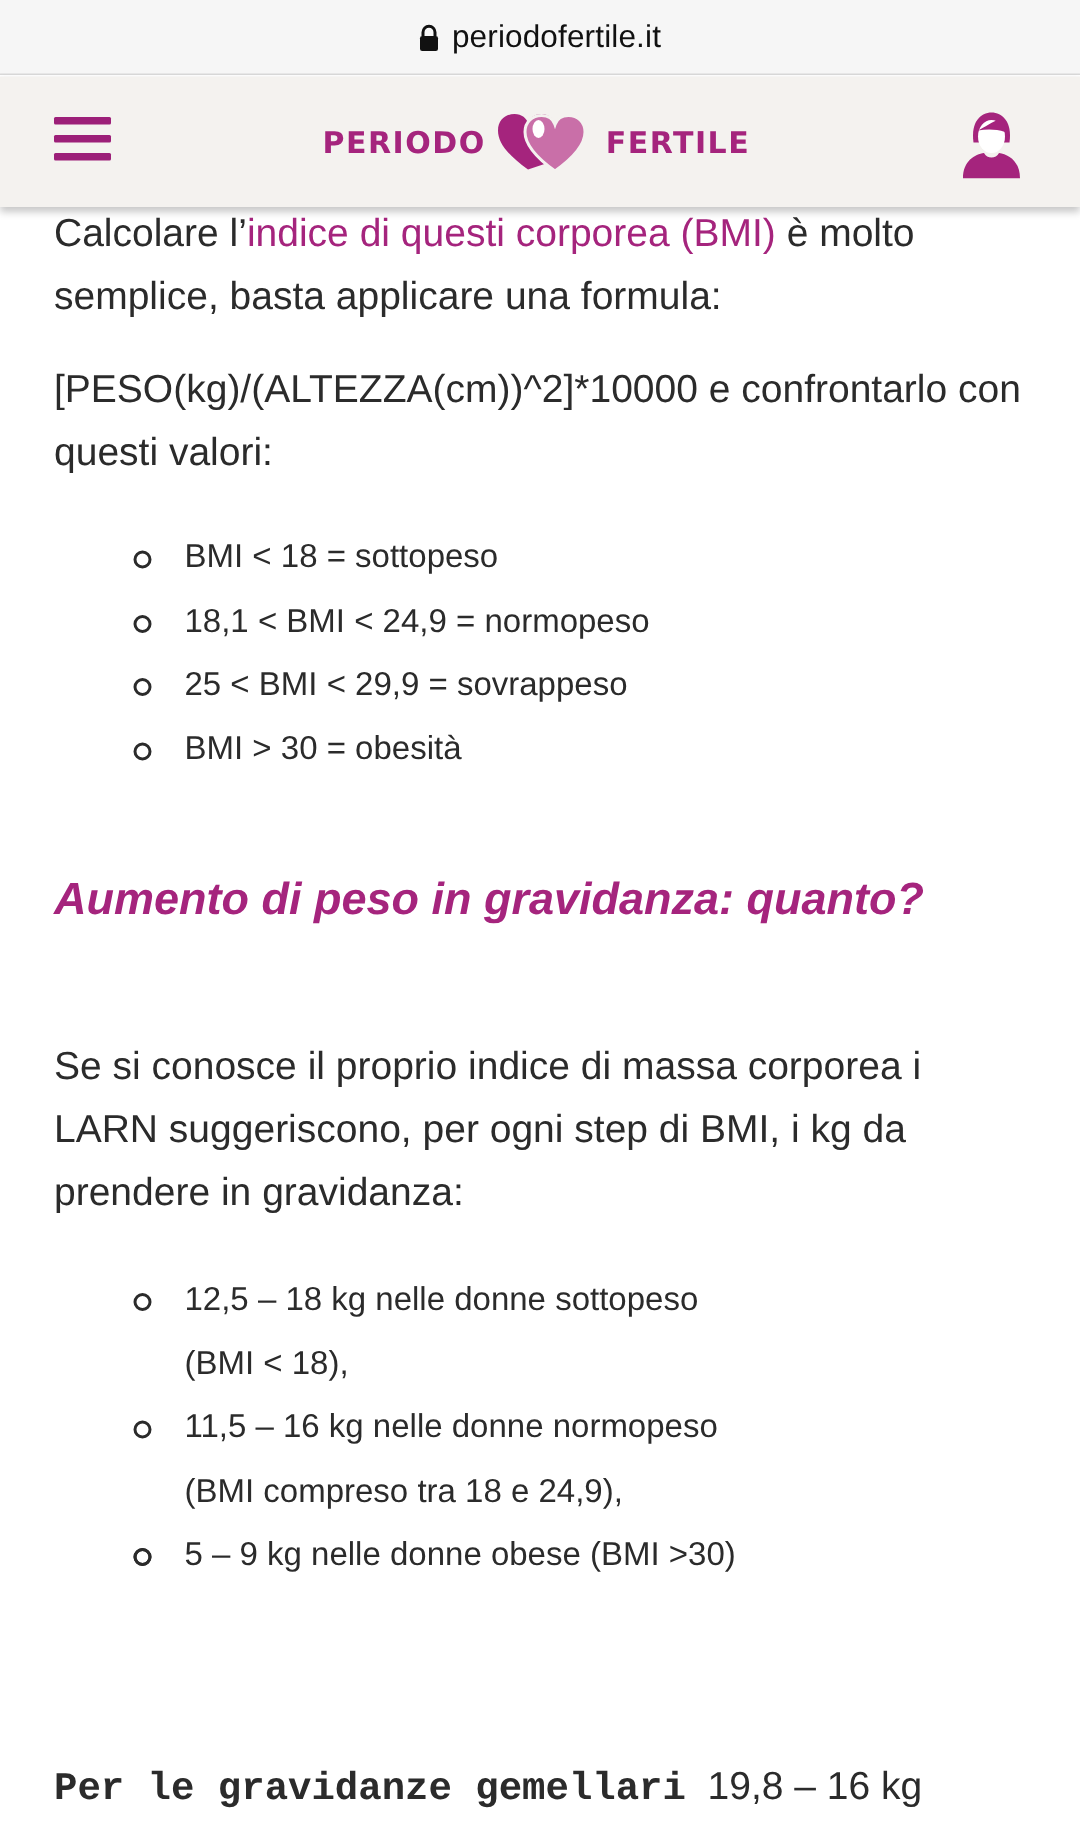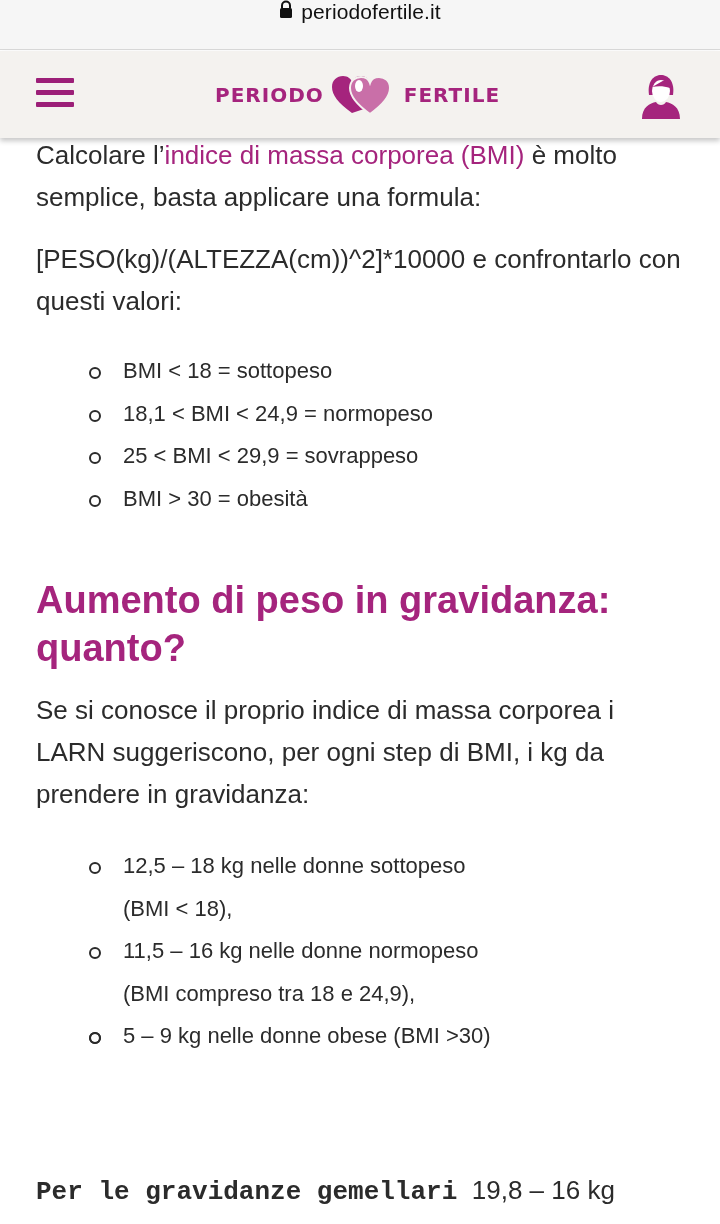--- a/index.html
+++ b/index.html
@@ -1,21 +1,21 @@
 <!DOCTYPE html>
 <html><head>
   <meta charset="utf-8">
   <style>
     * { margin: 0; padding: 0; box-sizing: border-box; }
     html, body { width: 720px; height: 1224px; overflow: hidden; background: #ffffff; }
     body { font-family: "Liberation Sans", "DejaVu Sans", sans-serif; color: #2b2b2b; position: relative; }
 
     .urlbar {
       position: absolute; top: 0; left: 0; width: 720px; height: 50px;
-      background: #f6f6f6; display: flex; align-items: flex-start; justify-content: center;
+      background: #f6f6f6; display: flex; align-items: center; justify-content: center;
       border-bottom: 1px solid #d9d9d9;
     }
     .urlbar .lock { width: 14px; height: 18px; margin-right: 8px; display: inline-block; }
     .urlbar .url { font-size: 21px; color: #111; letter-spacing: 0.1px; }
 
     .header {
       position: absolute; top: 51px; left: 0; width: 720px; height: 87px;
       background: #f4f2ef; box-shadow: 0 3px 5px rgba(0,0,0,0.22); z-index: 2;
     }
     .hamburger { position: absolute; left: 36px; top: 27px; width: 40px; height: 34px; cursor: pointer; }
@@ -33,21 +33,21 @@
 
     ul.bullets { list-style: none; position: absolute; left: 50px; width: 600px; }
     ul.bullets li { position: relative; font-size: 22px; line-height: 42.5px; padding-left: 37px; color: #2b2b2b; }
     ul.bullets li::before {
       content: ""; position: absolute; left: 3px; top: 17px; width: 8px; height: 8px;
       border: 2px solid #2b2b2b; border-radius: 50%;
     }
     .list1 { top: 212px; }
     .h2 {
       position: absolute; top: 438px; left: 0; width: 650px;
-      font-size: 38px; line-height: 48px; font-weight: bold; color: #a5247d;
+      font-size: 30px; line-height: 48px; font-weight: bold; color: #a5247d; font-style: italic;
     }
     .p3 { position: absolute; top: 551px; left: 0; width: 650px; }
     .list2 { top: 707px; }
     .list2 li .l2 { display: block; }
     .twins { position: absolute; top: 1031px; left: 0; font-size: 26px; line-height: 42px; }
     .twins b { font-weight: bold; color: #2b2b2b; font-family: Liberation Mono, monospace; }
   </style>
 </head>
 <body>
 
@@ -77,21 +77,21 @@
   <svg class="user-icon" viewBox="0 0 42 46">
     <path d="M9 22 C7 8 14 2 21 2 C28 2 35 8 33 22 Z" fill="#a5247d"></path>
     <ellipse cx="21" cy="18" rx="9" ry="11" fill="#ffffff"></ellipse>
     <path d="M12 14 C16 12 22 8 27 6 C30 10 31 13 30 15 C24 13 18 13 12 14 Z" fill="#a5247d"></path>
     <path d="M2 46 C2 34 10 30 16 29 C18 33 24 33 26 29 C32 30 40 34 40 46 Z" fill="#a5247d"></path>
   </svg>
 </div>
 
 <div class="content">
   <p class="para p1">
-    <span>Calcolare l’</span><a href="#">indice di massa corporea (BMI)</a><span> è molto semplice, basta applicare una formula:</span>
+    <span>Calcolare l’</span><a href="#">indice di questi corporea (BMI)</a><span> è molto semplice, basta applicare una formula:</span>
   </p>
   <p class="para p2">[PESO(kg)/(ALTEZZA(cm))^2]*10000 e confrontarlo con questi valori:</p>
 
   <ul class="bullets list1">
     <li>BMI &lt; 18 = sottopeso</li>
     <li>18,1 &lt; BMI &lt; 24,9 = normopeso</li>
     <li>25 &lt; BMI &lt; 29,9 = sovrappeso</li>
     <li>BMI &gt; 30 = obesità</li>
   </ul>
 

